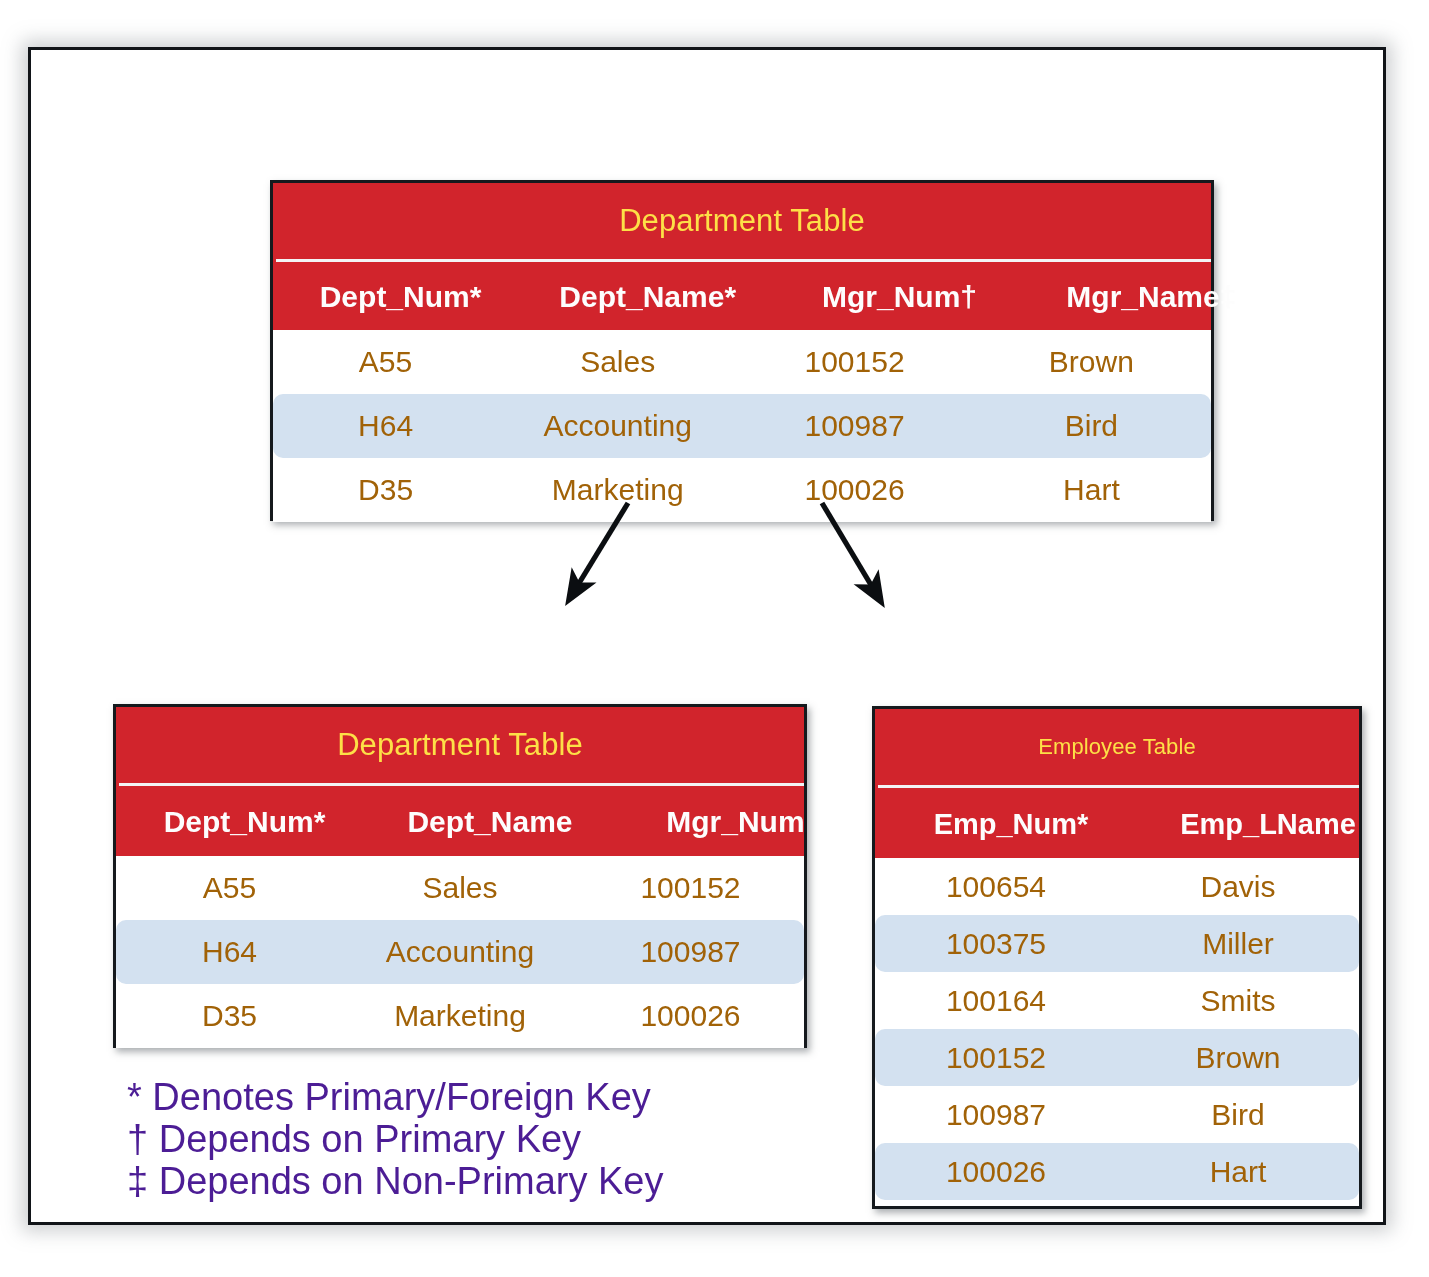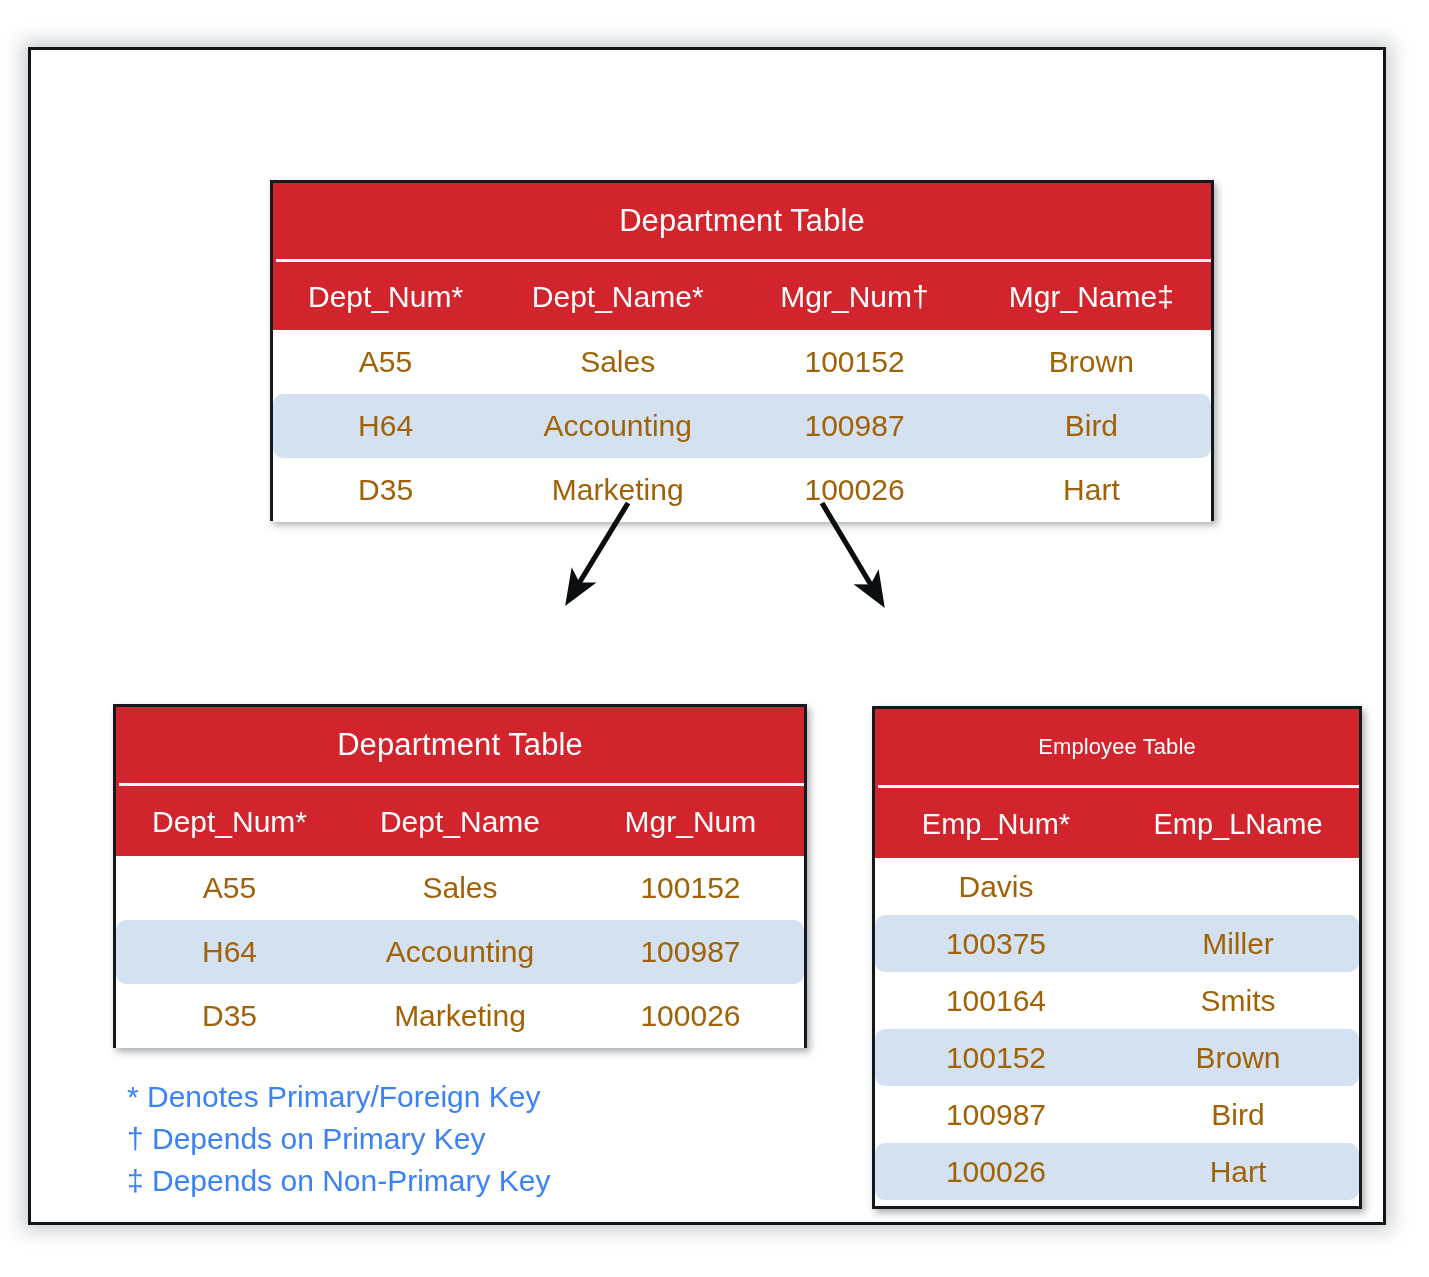--- a/index.html
+++ b/index.html
@@ -37,21 +37,21 @@
   
   .tbl {
     position: absolute;
     background: #ffffff;
     border: 3px solid #15191d;
     box-sizing: border-box;
     box-shadow: 3px 4px 7px rgba(90,95,102,0.50);
   }
   .tbl-title {
     background: #d1242c;
-    color: #ffffff;
+    color: #fde047;
     text-align: center;
     font-weight: 400;
     letter-spacing: 0.1px;
     display: flex;
     align-items: center;
     justify-content: center;
   }
   .rule {
     background: #d1242c;
     position: relative;
@@ -67,22 +67,23 @@
     background: #f3f4f5;
   }
   .tbl-head {
     background: #d1242c;
     color: #fdfdfd;
     display: flex;
     align-items: center;
   }
   .tbl-head > div {
     text-align: center;
-    font-weight: 400;
+    font-weight: 700;
     white-space: nowrap;
+    margin-left: 15px;
   }
   .row {
     display: flex;
     align-items: center;
     color: #a16207;
     background: #ffffff;
   }
   .row.alt { background: #d3e1f0; border-radius: 10px; }
   .row > div {
     text-align: center;
@@ -140,22 +141,22 @@
     height: 1277px;
     pointer-events: none;
   }
 
   
   #legend {
     position: absolute;
     left: 96px;
     top: 1026px;
     width: 600px;
-    color: #3b82f6;
-    font-size: 30px;
+    color: #4c1d95;
+    font-size: 38px;
     line-height: 42px;
   }
   #legend div { white-space: nowrap; }
 </style>
 </head>
 <body>
 
 <div class="canvas">
 
   <div class="frame">
@@ -215,20 +216,21 @@
     </div>
 
     <div class="tbl" id="table-emp">
       <div class="tbl-title">Employee Table</div>
       <div class="rule"></div>
       <div class="tbl-head">
         <div class="c0">Emp_Num*</div>
         <div class="c1">Emp_LName</div>
       </div>
       <div class="row">
+        <div class="c0">100654</div>
         <div class="c1">Davis</div>
       </div>
       <div class="row alt">
         <div class="c0">100375</div>
         <div class="c1">Miller</div>
       </div>
       <div class="row">
         <div class="c0">100164</div>
         <div class="c1">Smits</div>
       </div>

